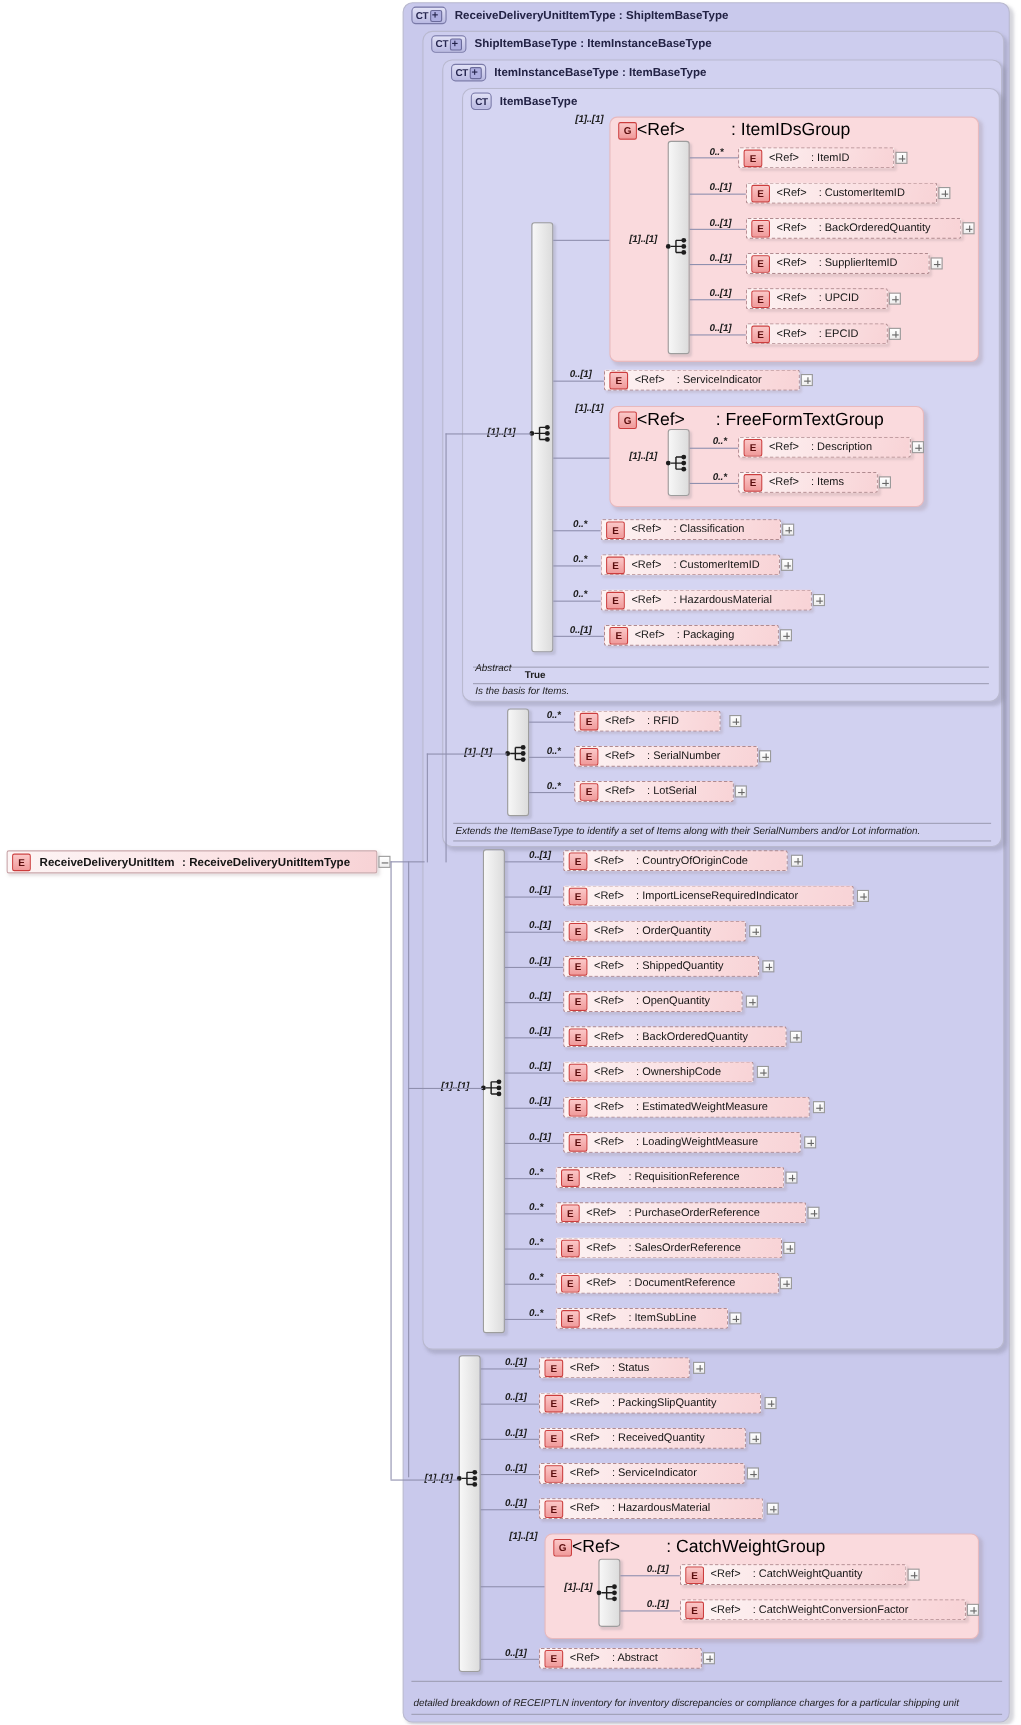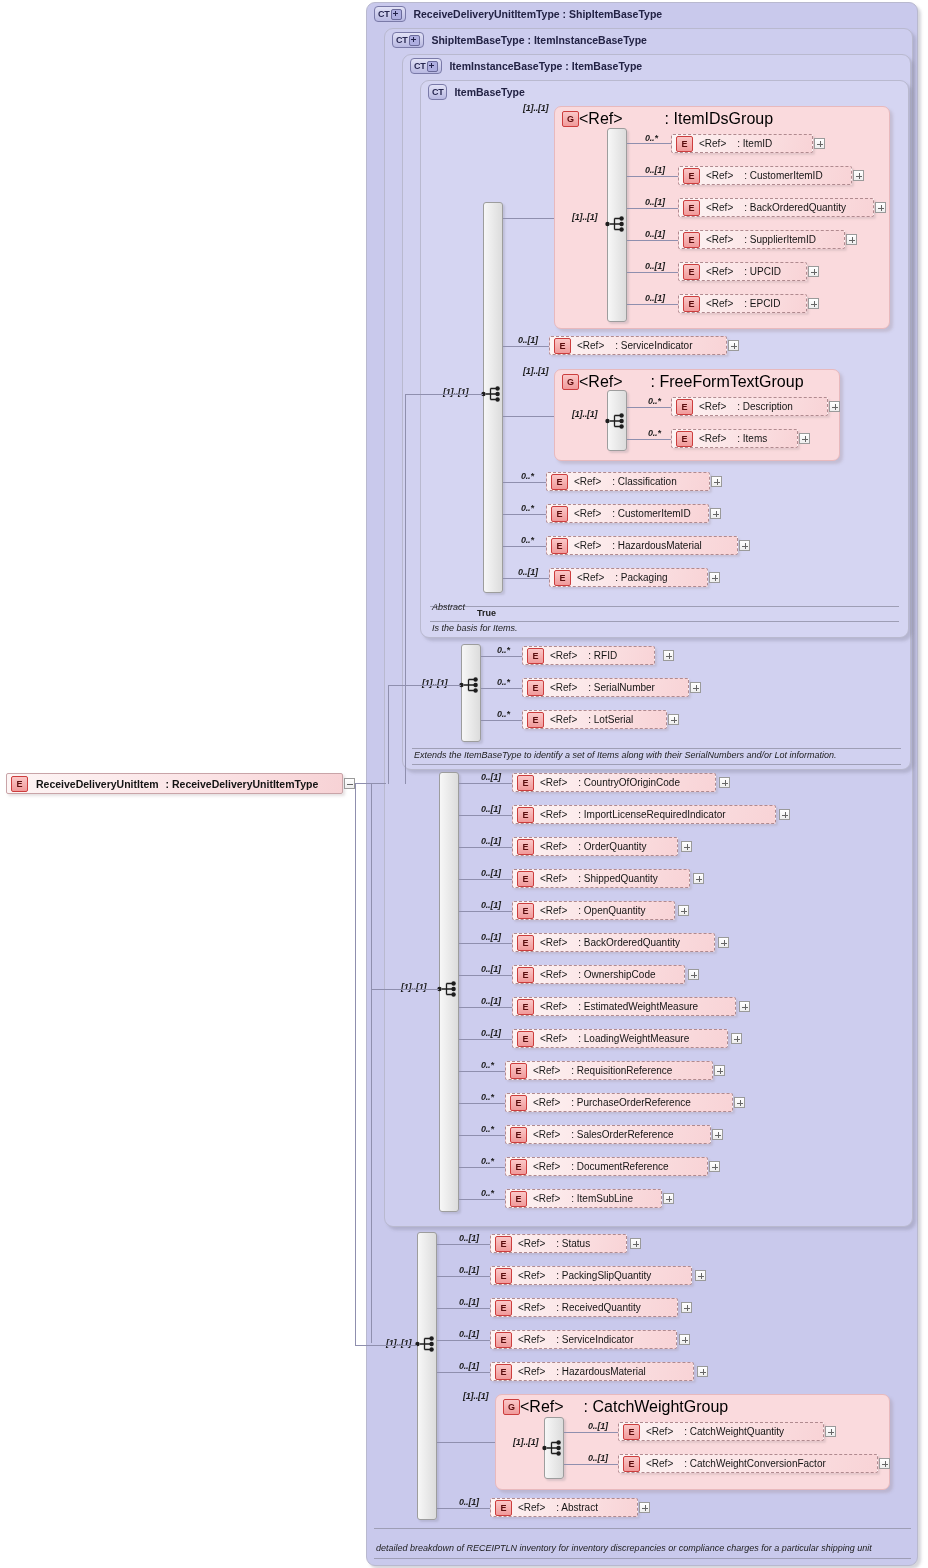--- a/index.html
+++ b/index.html
@@ -534,21 +534,21 @@
     <span class="nm">: HazardousMaterial</span>
   </div>
   <div class="pmbox plus" style="left:697px;top:1366px;"></div>
   <div class="card" style="left:459px;top:1361px;">0..[1]</div>
   <div class="ln h" style="left:437px;top:1372px;width:53px;"></div>
 
   <div class="groupbox" style="left:495px;top:1394px;width:395px;height:96px;"></div>
   <div class="grp-head" style="left:503px;top:1398px;">
     <span class="icon-box">G</span>
     <span class="ref">&lt;Ref&gt;</span>
-    <span class="nm" style="margin-left:20px;">: CatchWeightGroup</span>
+    <span class="nm" style="margin-left:42px;">: CatchWeightGroup</span>
   </div>
   <div class="card" style="left:463px;top:1391px;">[1]..[1]</div>
   <div class="ln h" style="left:437px;top:1442px;width:58px;"></div>
 
   <div class="seqbar" style="left:544px;top:1417px;width:20px;height:62px;"></div>
   <div class="seqicon" style="left:542px;top:1439px;">
     <svg width="22" height="18" viewBox="0 0 22 18">
         <circle cx="2.5" cy="9" r="2.2" fill="#1d1d1d"></circle>
         <path d="M4.8 9 H9.5 M9.5 3.5 V14.5 M9.5 3.5 H15 M9.5 9 H15 M9.5 14.5 H15" stroke="#1d1d1d" stroke-width="1.3" fill="none"></path>
         <circle cx="16.6" cy="3.5" r="2.2" fill="#1d1d1d"></circle>

